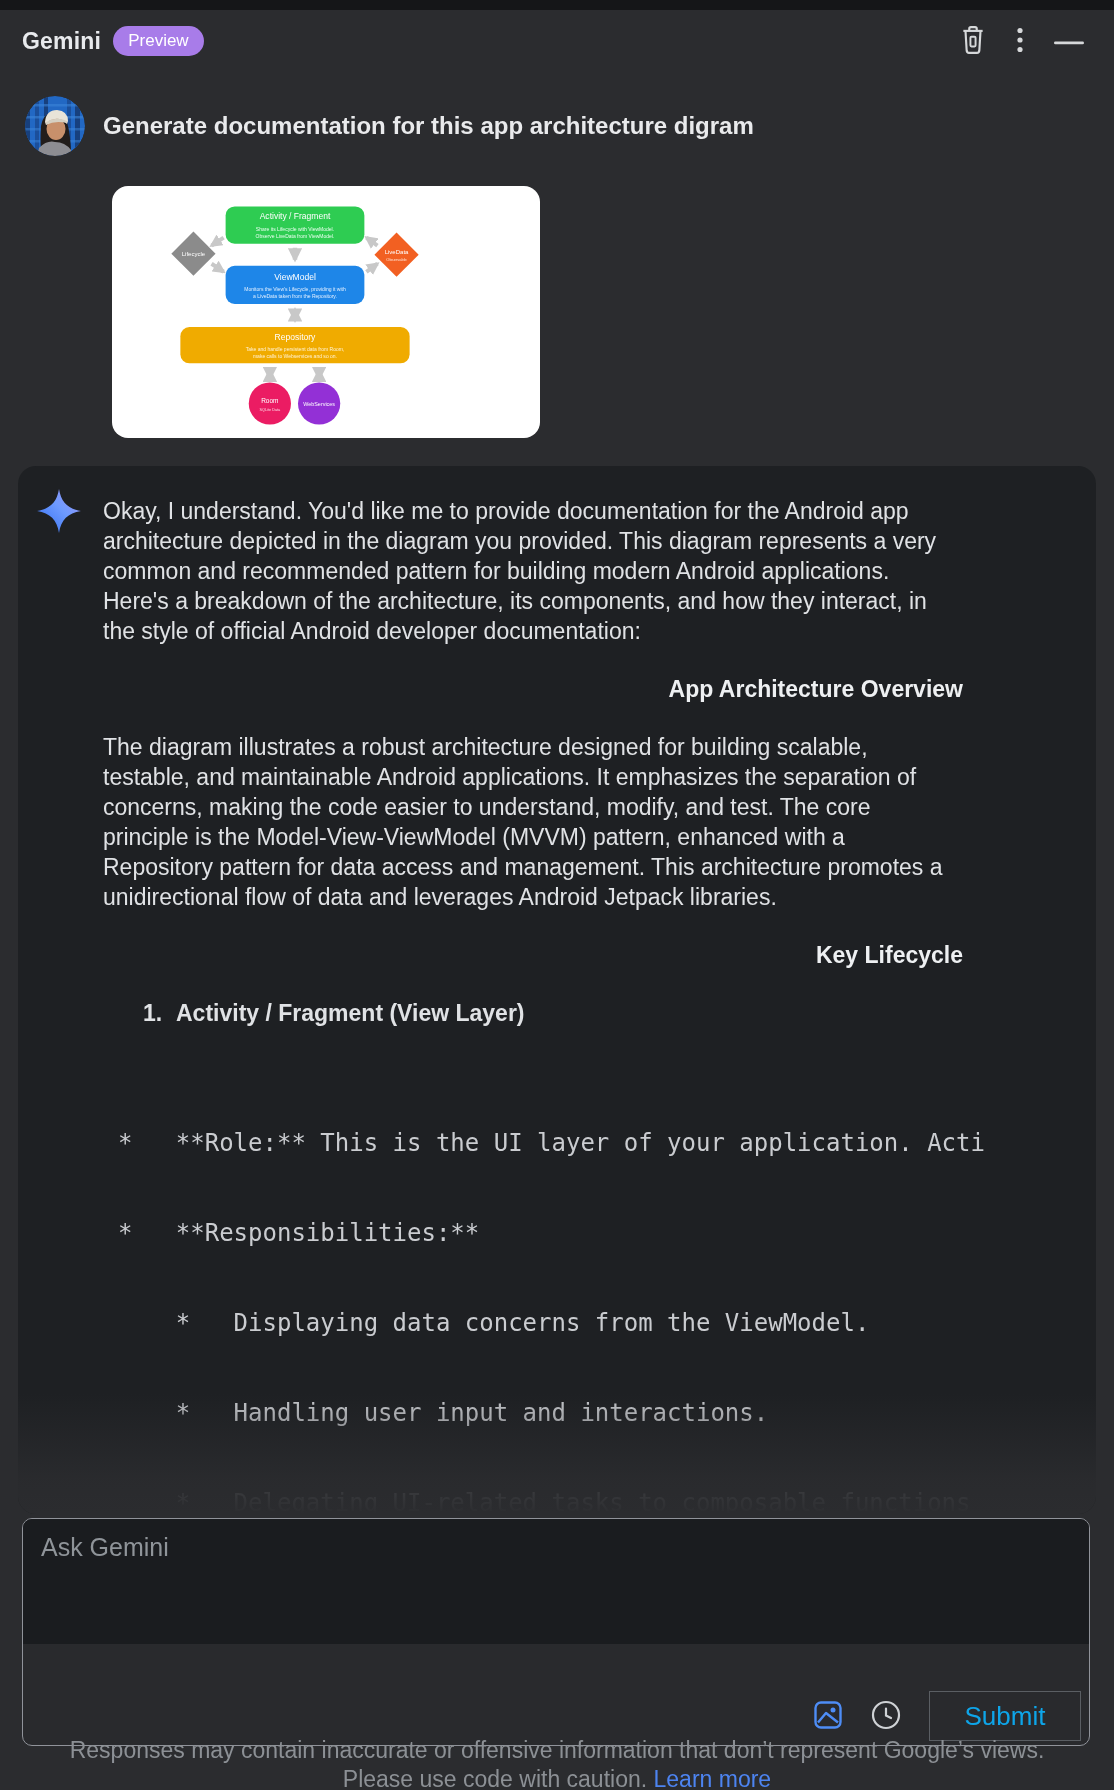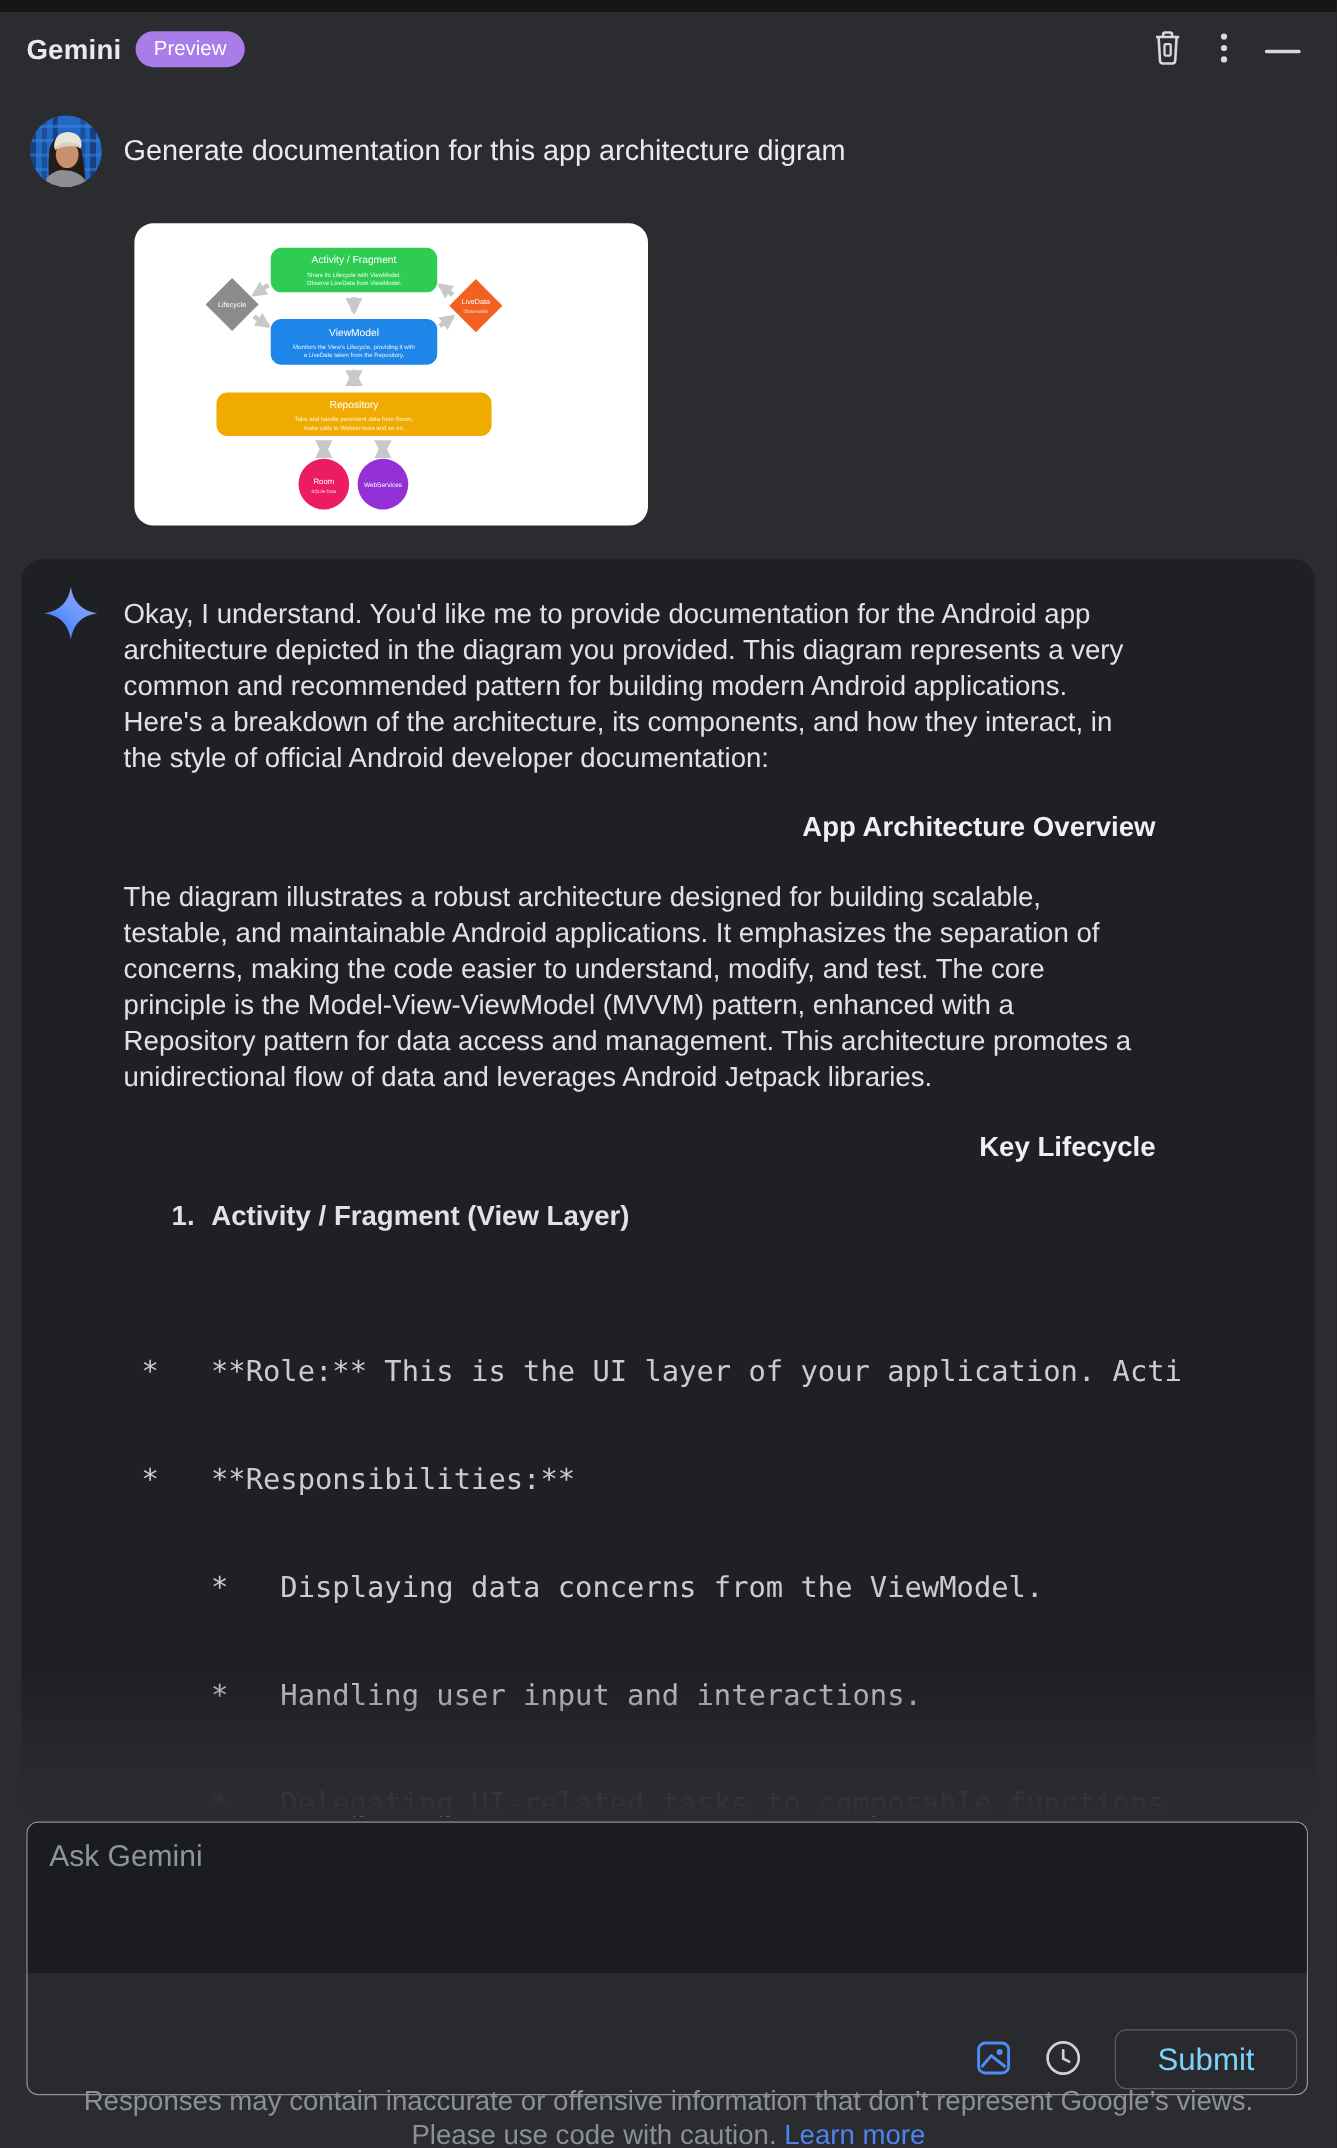--- a/index.html
+++ b/index.html
@@ -17,21 +17,21 @@
   .header { display:flex; align-items:center; height:52px; padding:10px 30px 0 22px; }
   .app-title { font-size:23px; font-weight:700; letter-spacing:.2px; }
   .preview-badge {
     margin-left:12px; background:#a87ce9; color:#fff; font-size:17px;
     padding:5px 15px; border-radius:999px; line-height:20px;
   }
   .header-actions { margin-left:auto; display:flex; align-items:center; gap:30px; }
   .icon-btn { background:none; border:none; cursor:pointer; display:flex; align-items:center; }
 
   
-  .user-row { display:flex; margin:34px 0 0 25px; }
+  .user-row { display:flex; margin:34px 0 0 25px;font-weight:bold; }
   .avatar { width:60px; height:60px; border-radius:50%; overflow:hidden; flex:none; }
   .user-text { margin:16px 0 0 18px; font-size:24px; color:#e9eaec; }
 
   
   .attachment {
     margin:30px 0 0 112px; width:428px; height:252px;
     background:#ffffff; border-radius:16px; overflow:hidden;
   }
 
   
@@ -67,22 +67,22 @@
     flex:1; background:#1a1c1f; border:none; outline:none; resize:none;
     padding:14px 18px; font-size:25px; color:#e8eaed;
     font-family:"Liberation Sans", sans-serif;
   }
   .composer textarea::placeholder { color:#8f9499; }
   .composer-toolbar {
     height:58px; display:flex; align-items:center; justify-content:flex-end;
     gap:27px; padding-right:6px;
   }
   .submit-btn {
-    width:152px; height:50px; border:1.5px solid #5a5e63; border-radius:10px;
-    background:transparent; color:#7dd3fc; font-size:26px; margin-right:2px;
+    width:152px; height:50px; border:1.5px solid #5a5e63; border-radius:0;
+    background:transparent; color:#0ea5e9; font-size:26px; margin-right:2px;
     font-family:"Liberation Sans", sans-serif; cursor:pointer;
   }
 
   
   .footer { position:absolute; top:1736px; width:100%; text-align:center; font-size:23px; line-height:29px; color:#8c9095; }
   .footer .learn-more { color:#4d84f1; text-decoration:none; }
 </style>
 </head>
 <body>
 

